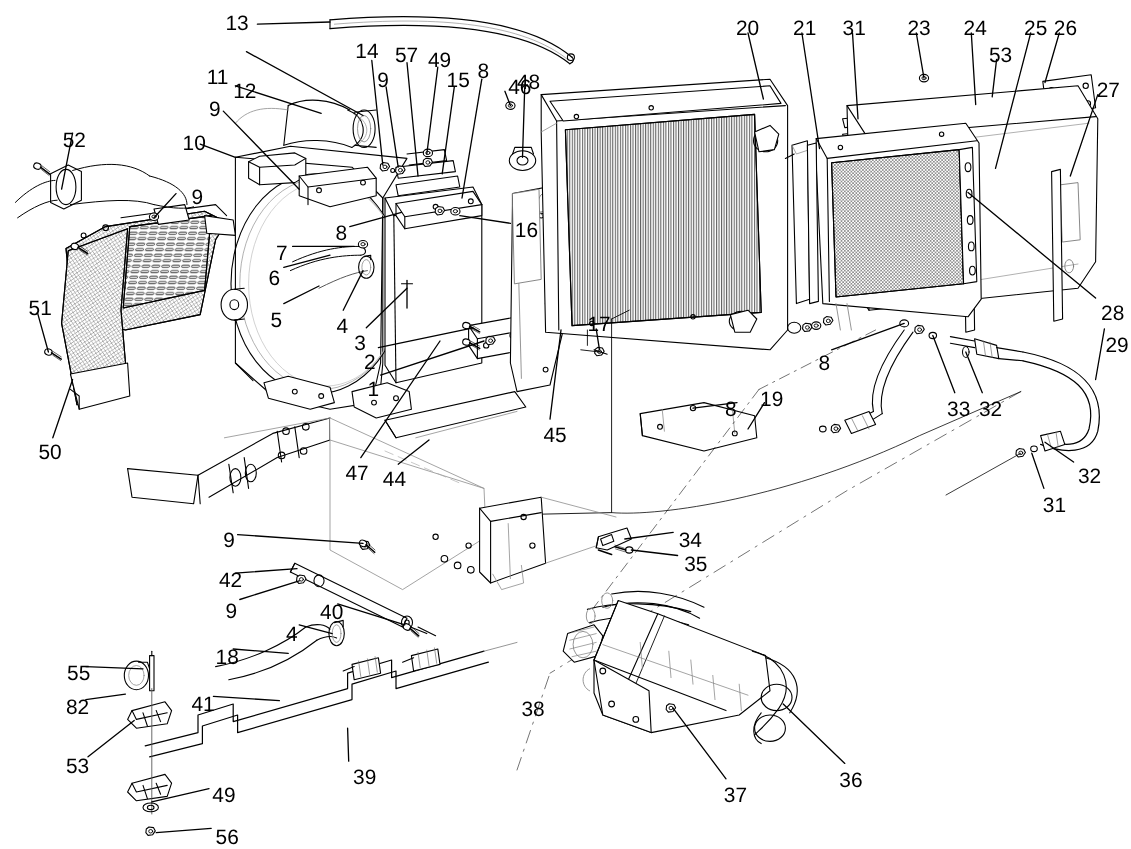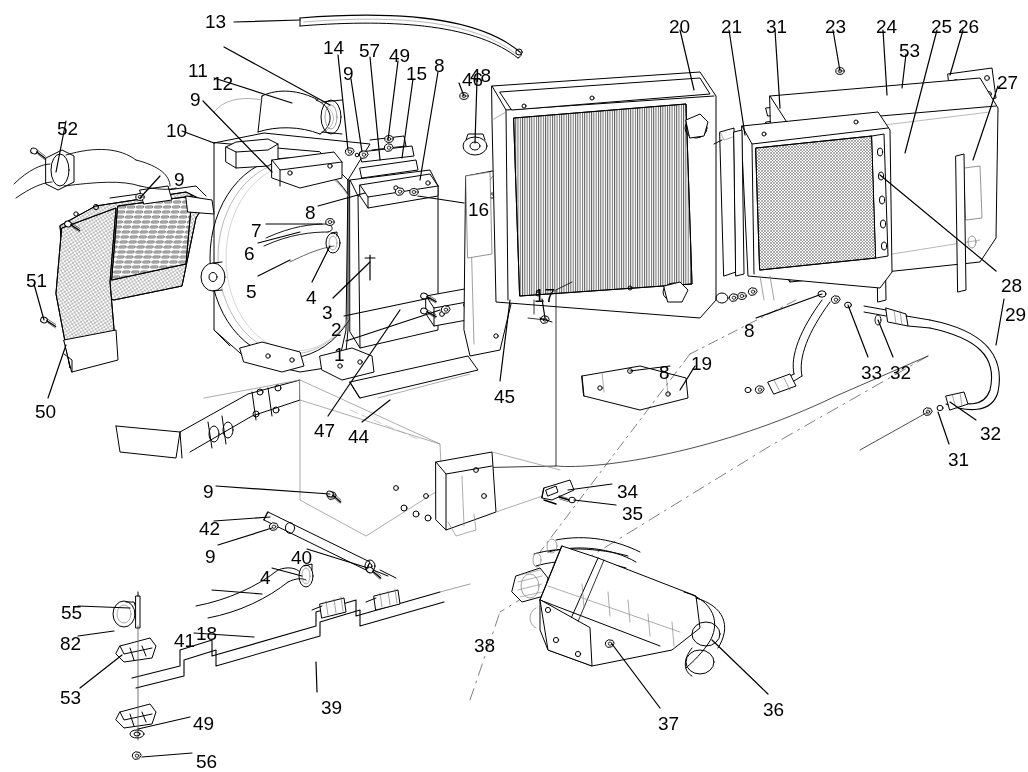--- a/index.html
+++ b/index.html
@@ -648,21 +648,21 @@
       <div class="callout" style="left: 890px; top: 363px;">32</div>
       <div class="callout" style="left: 659px; top: 363px;">8</div>
       <div class="callout" style="left: 691px; top: 354px;">19</div>
       <div class="callout" style="left: 980px; top: 424px;">32</div>
       <div class="callout" style="left: 948px; top: 450px;">31</div>
       <div class="callout" style="left: 203px; top: 482px;">9</div>
       <div class="callout" style="left: 199px; top: 519px;">42</div>
       <div class="callout" style="left: 205px; top: 547px;">9</div>
       <div class="callout" style="left: 291px; top: 548px;">40</div>
       <div class="callout" style="left: 260px; top: 568px;">4</div>
-      <div class="callout" style="left: 196px; top: 624px;">18</div>
+      <div class="callout" style="left: 196px; top: 589px;">18</div>
       <div class="callout" style="left: 617px; top: 482px;">34</div>
       <div class="callout" style="left: 622px; top: 504px;">35</div>
       <div class="callout" style="left: 61px; top: 603px;">55</div>
       <div class="callout" style="left: 60px; top: 634px;">82</div>
       <div class="callout" style="left: 174px; top: 631px;">41</div>
       <div class="callout" style="left: 60px; top: 688px;">53</div>
       <div class="callout" style="left: 193px; top: 714px;">49</div>
       <div class="callout" style="left: 196px; top: 752px;">56</div>
       <div class="callout" style="left: 309px; top: 698px; margin-left: 12px;">39</div>
       <div class="callout" style="left: 474px; top: 636px;">38</div>

